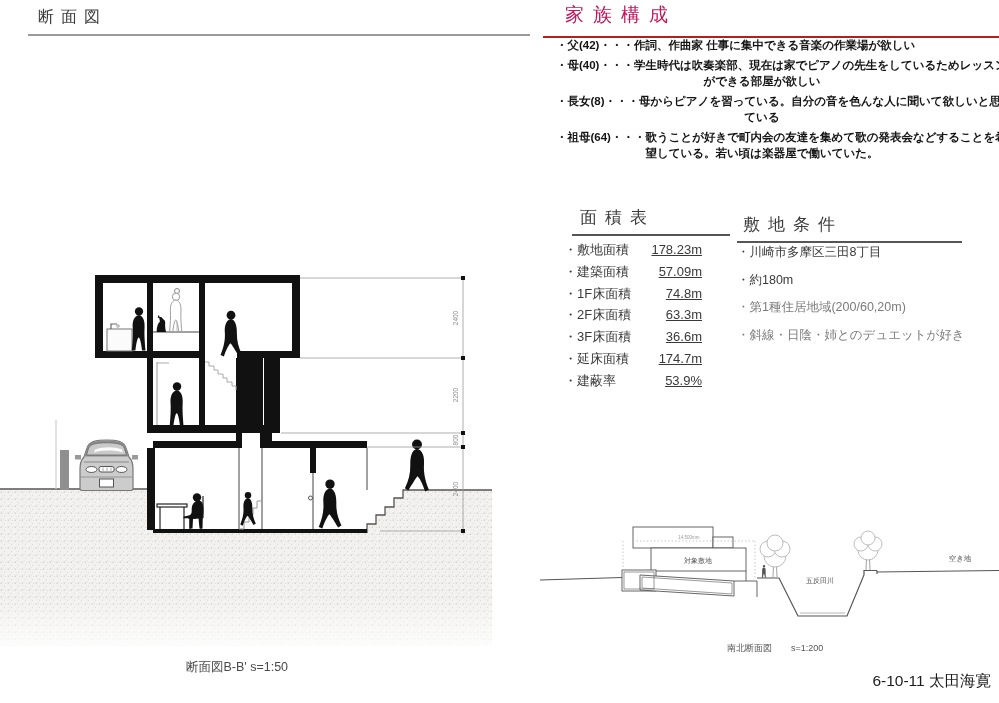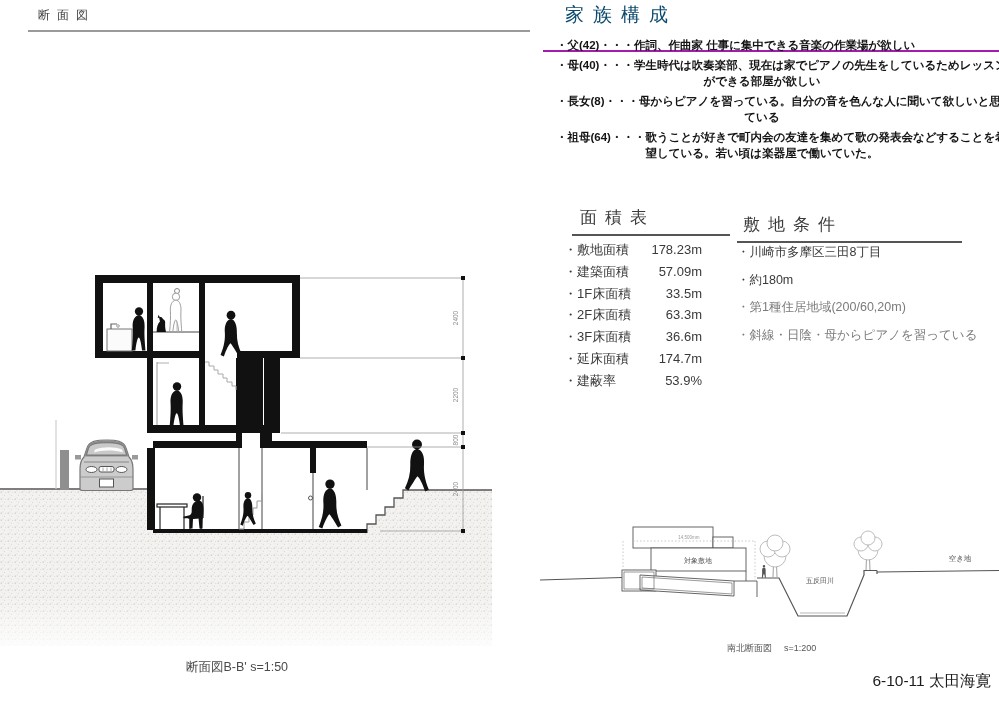--- a/index.html
+++ b/index.html
@@ -2,38 +2,38 @@
 <html><head>
 <meta charset="utf-8">
 <style>
   html,body{margin:0;padding:0;}
   body{
     width:999px;height:703px;position:relative;background:#ffffff;overflow:hidden;
     font-family:"Liberation Sans","DejaVu Sans",sans-serif;color:#222;
   }
   svg{position:absolute;left:0;top:0;}
   .sec-title{position:absolute;color:#3c3c3c;font-weight:400;}
-  #title-left{left:28px;top:7px;width:492px;border-bottom:2px solid #9a9a9a;padding:0 0 6px 10px;font-size:12px;letter-spacing:7px;}
-  #title-family{left:543px;top:2px;width:434px;border-bottom:2px solid #a21caf;padding:0 0 22px 22px;font-size:19px;letter-spacing:9px;color:#0c4a6e;}
+  #title-left{left:28px;top:7px;width:492px;border-bottom:2px solid #9a9a9a;padding:0 0 6px 10px;font-size:16px;letter-spacing:7px;}
+  #title-family{left:543px;top:2px;width:434px;border-bottom:2px solid #b91c1c;padding:0 0 8px 22px;font-size:19px;letter-spacing:9px;color:#be185d;}
   #title-area{left:572px;top:206px;width:150px;border-bottom:2px solid #555;padding:0 0 5px 8px;font-size:17px;letter-spacing:8px;}
   #title-site{left:737px;top:213px;width:219px;border-bottom:2px solid #555;padding:0 0 5px 6px;font-size:17px;letter-spacing:8px;}
   #family-list{position:absolute;left:556px;top:37px;width:412px;font-size:11.5px;font-weight:bold;color:#141414;}
   .fam-item{margin-bottom:4px;}
   .fam-main{white-space:nowrap;line-height:16px;}
   .fam-cont{text-align:center;line-height:16px;}
   .fam-cont:empty{display:none;}
   #area-list{position:absolute;left:564px;top:239px;width:138px;font-size:13px;color:#3a3a3a;}
   .area-row{display:flex;line-height:21.8px;white-space:nowrap;gap:7px;}
-  .area-value{margin-left:auto;}
+  .area-value{margin-left:auto;text-decoration:underline;}
   #site-list{position:absolute;left:737px;top:239px;font-size:12.5px;color:#3a3a3a;}
   .site-item{line-height:27.5px;white-space:nowrap;}
   .site-item.lite{color:#7b7b7b;}
   #caption-left{position:absolute;left:186px;top:659px;font-size:12.5px;color:#4a4a4a;}
   #caption-right{position:absolute;left:727px;top:642px;font-size:9px;color:#555;}
-  #caption-right .scale{margin-left:12px;}
+  #caption-right .scale{margin-left:19px;}
   #credit{position:absolute;right:8px;top:671px;font-size:15.5px;color:#1c1c1c;}
   .dim-label{font-size:6.5px;fill:#8a8a8a;}
   .ss-label{font-size:7px;fill:#555;}
   .ss-label-sm{font-size:7.5px;fill:#555;}
   .ss-tiny{font-size:4.5px;fill:#999;}
   text{font-family:"Liberation Sans","DejaVu Sans",sans-serif;}
 </style>
 </head>
 <body>
 
@@ -268,21 +268,21 @@
   <div class="area-row">
     <span class="area-label">・敷地面積</span>
     <span class="area-value">178.23m</span>
   </div>
   <div class="area-row">
     <span class="area-label">・建築面積</span>
     <span class="area-value">57.09m</span>
   </div>
   <div class="area-row">
     <span class="area-label">・1F床面積</span>
-    <span class="area-value">33.5m</span>
+    <span class="area-value">74.8m</span>
   </div>
   <div class="area-row">
     <span class="area-label">・2F床面積</span>
     <span class="area-value">63.3m</span>
   </div>
   <div class="area-row">
     <span class="area-label">・3F床面積</span>
     <span class="area-value">36.6m</span>
   </div>
   <div class="area-row">
@@ -293,20 +293,20 @@
     <span class="area-label">・建蔽率</span>
     <span class="area-value">53.9%</span>
   </div>
 </div>
 
 <div id="title-site" class="sec-title">敷地条件</div>
 <div id="site-list">
   <div class="site-item">・川崎市多摩区三田8丁目</div>
   <div class="site-item">・約180m</div>
   <div class="site-item lite">・第1種住居地域(200/60,20m)</div>
-  <div class="site-item lite">・斜線・日陰・母からピアノを習っている</div>
+  <div class="site-item lite">・斜線・日陰・姉とのデュエットが好き</div>
 </div>
 
 <div id="caption-left">断面図B-B' s=1:50</div>
 <div id="caption-right">
   <span>南北断面図</span><span class="scale">s=1:200</span>
 </div>
 <div id="credit">6-10-11 太田海寛</div>
 
 </body></html>

